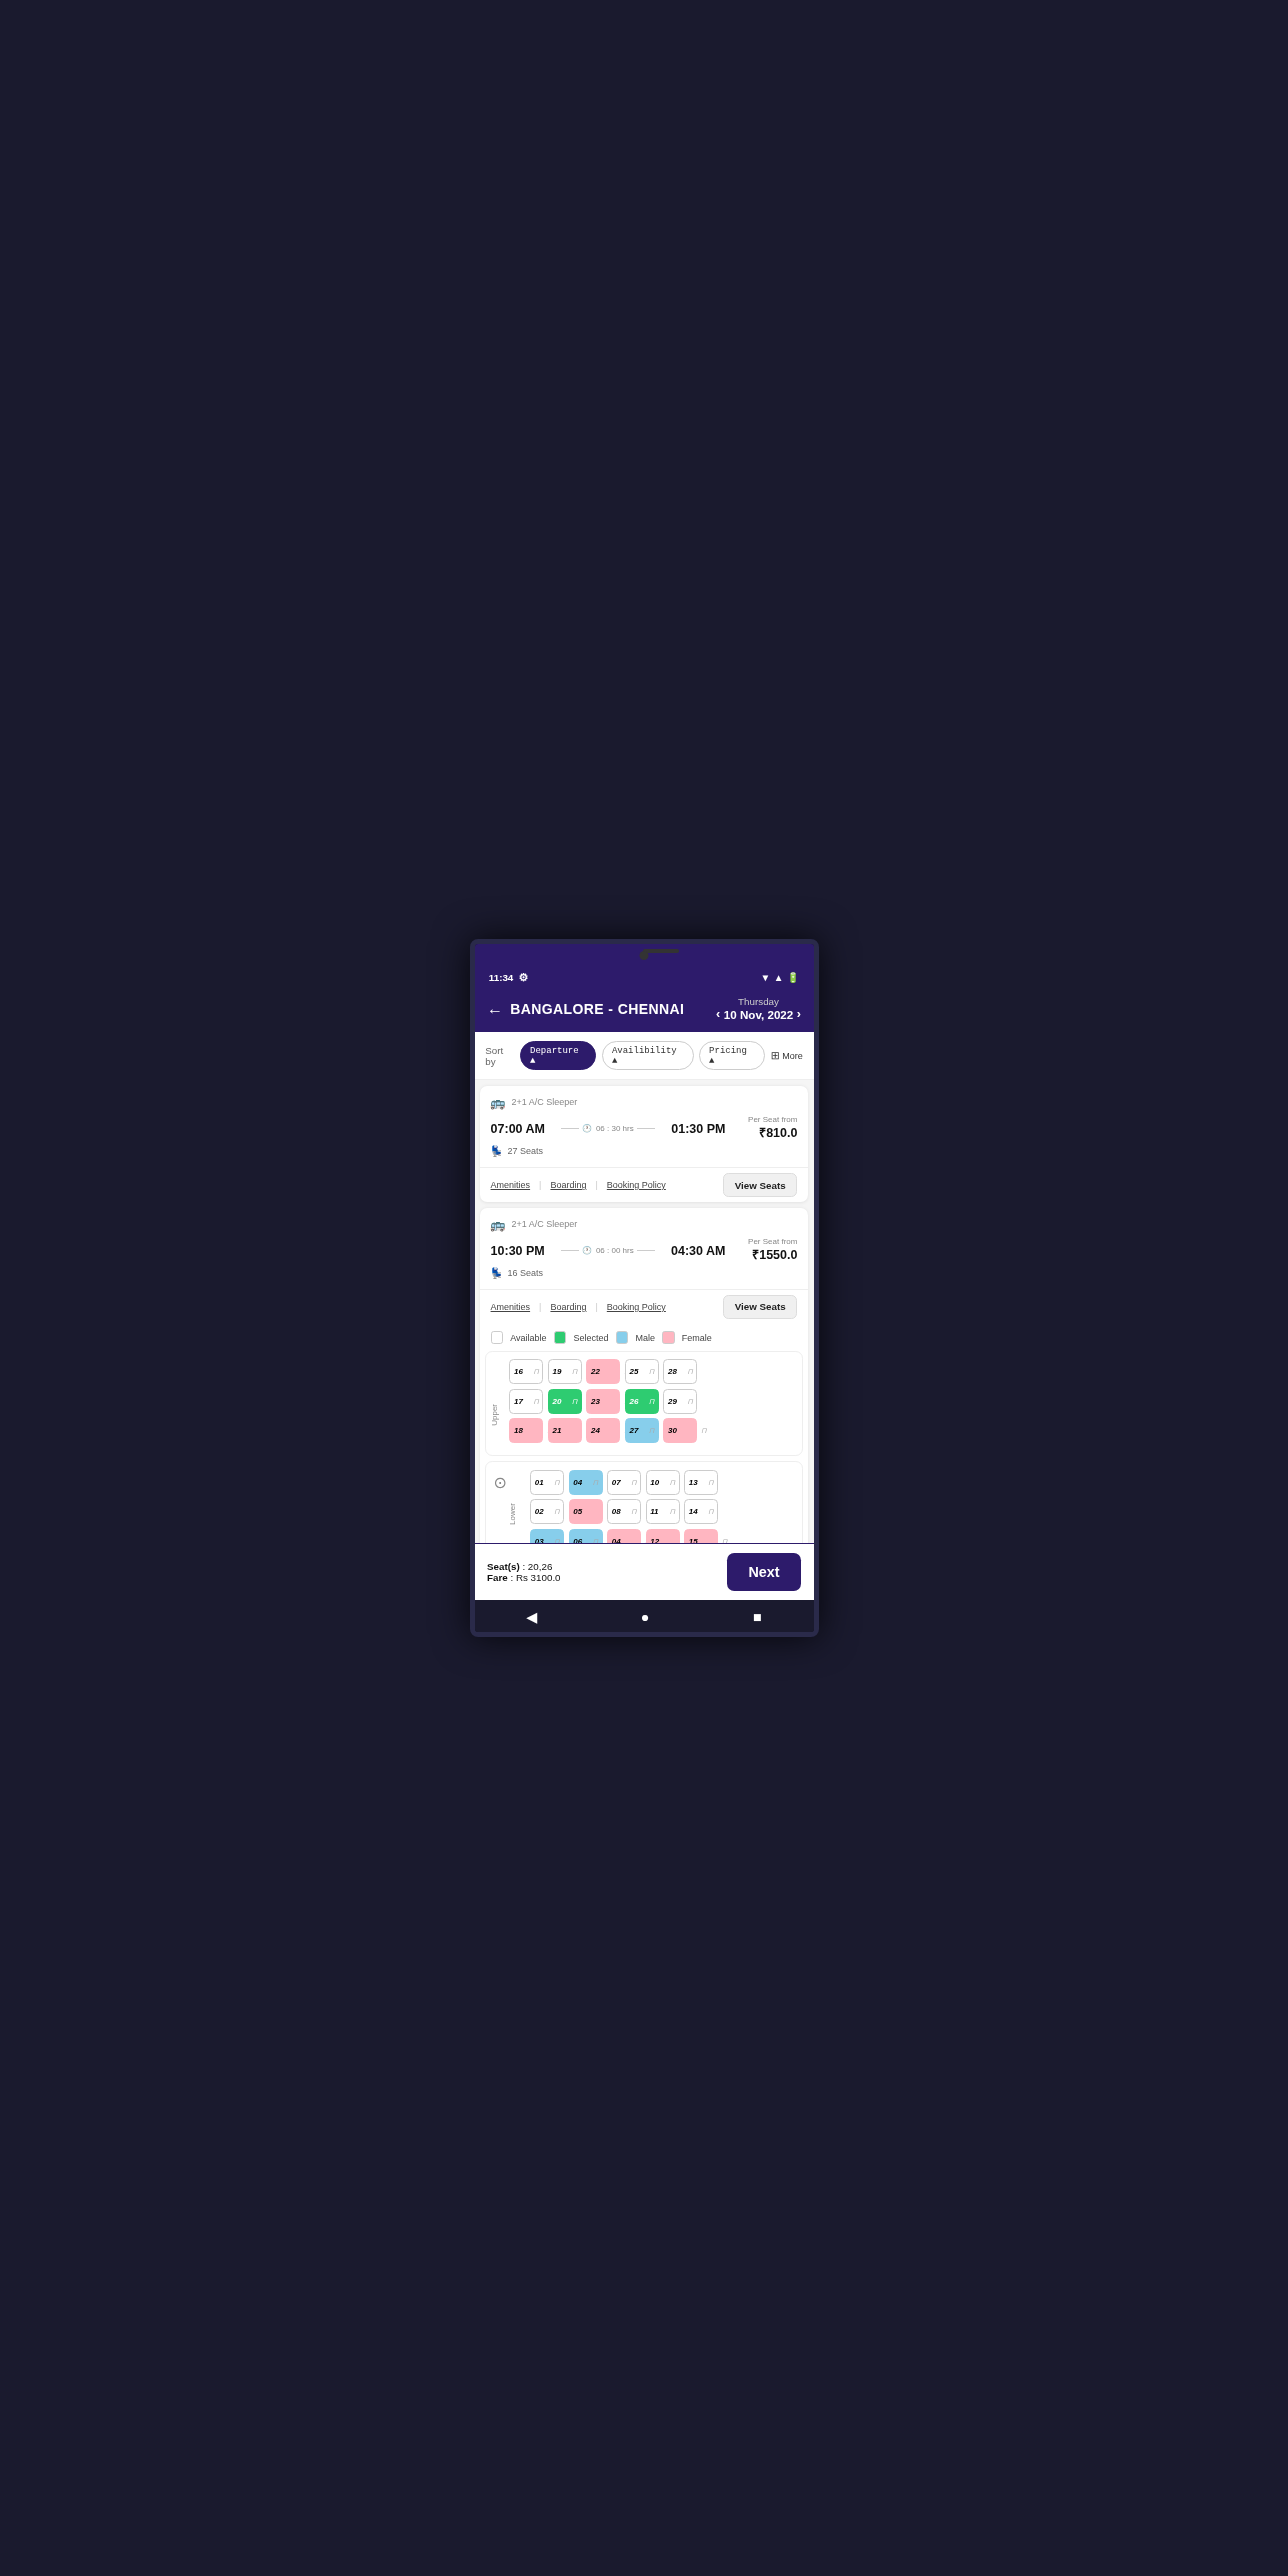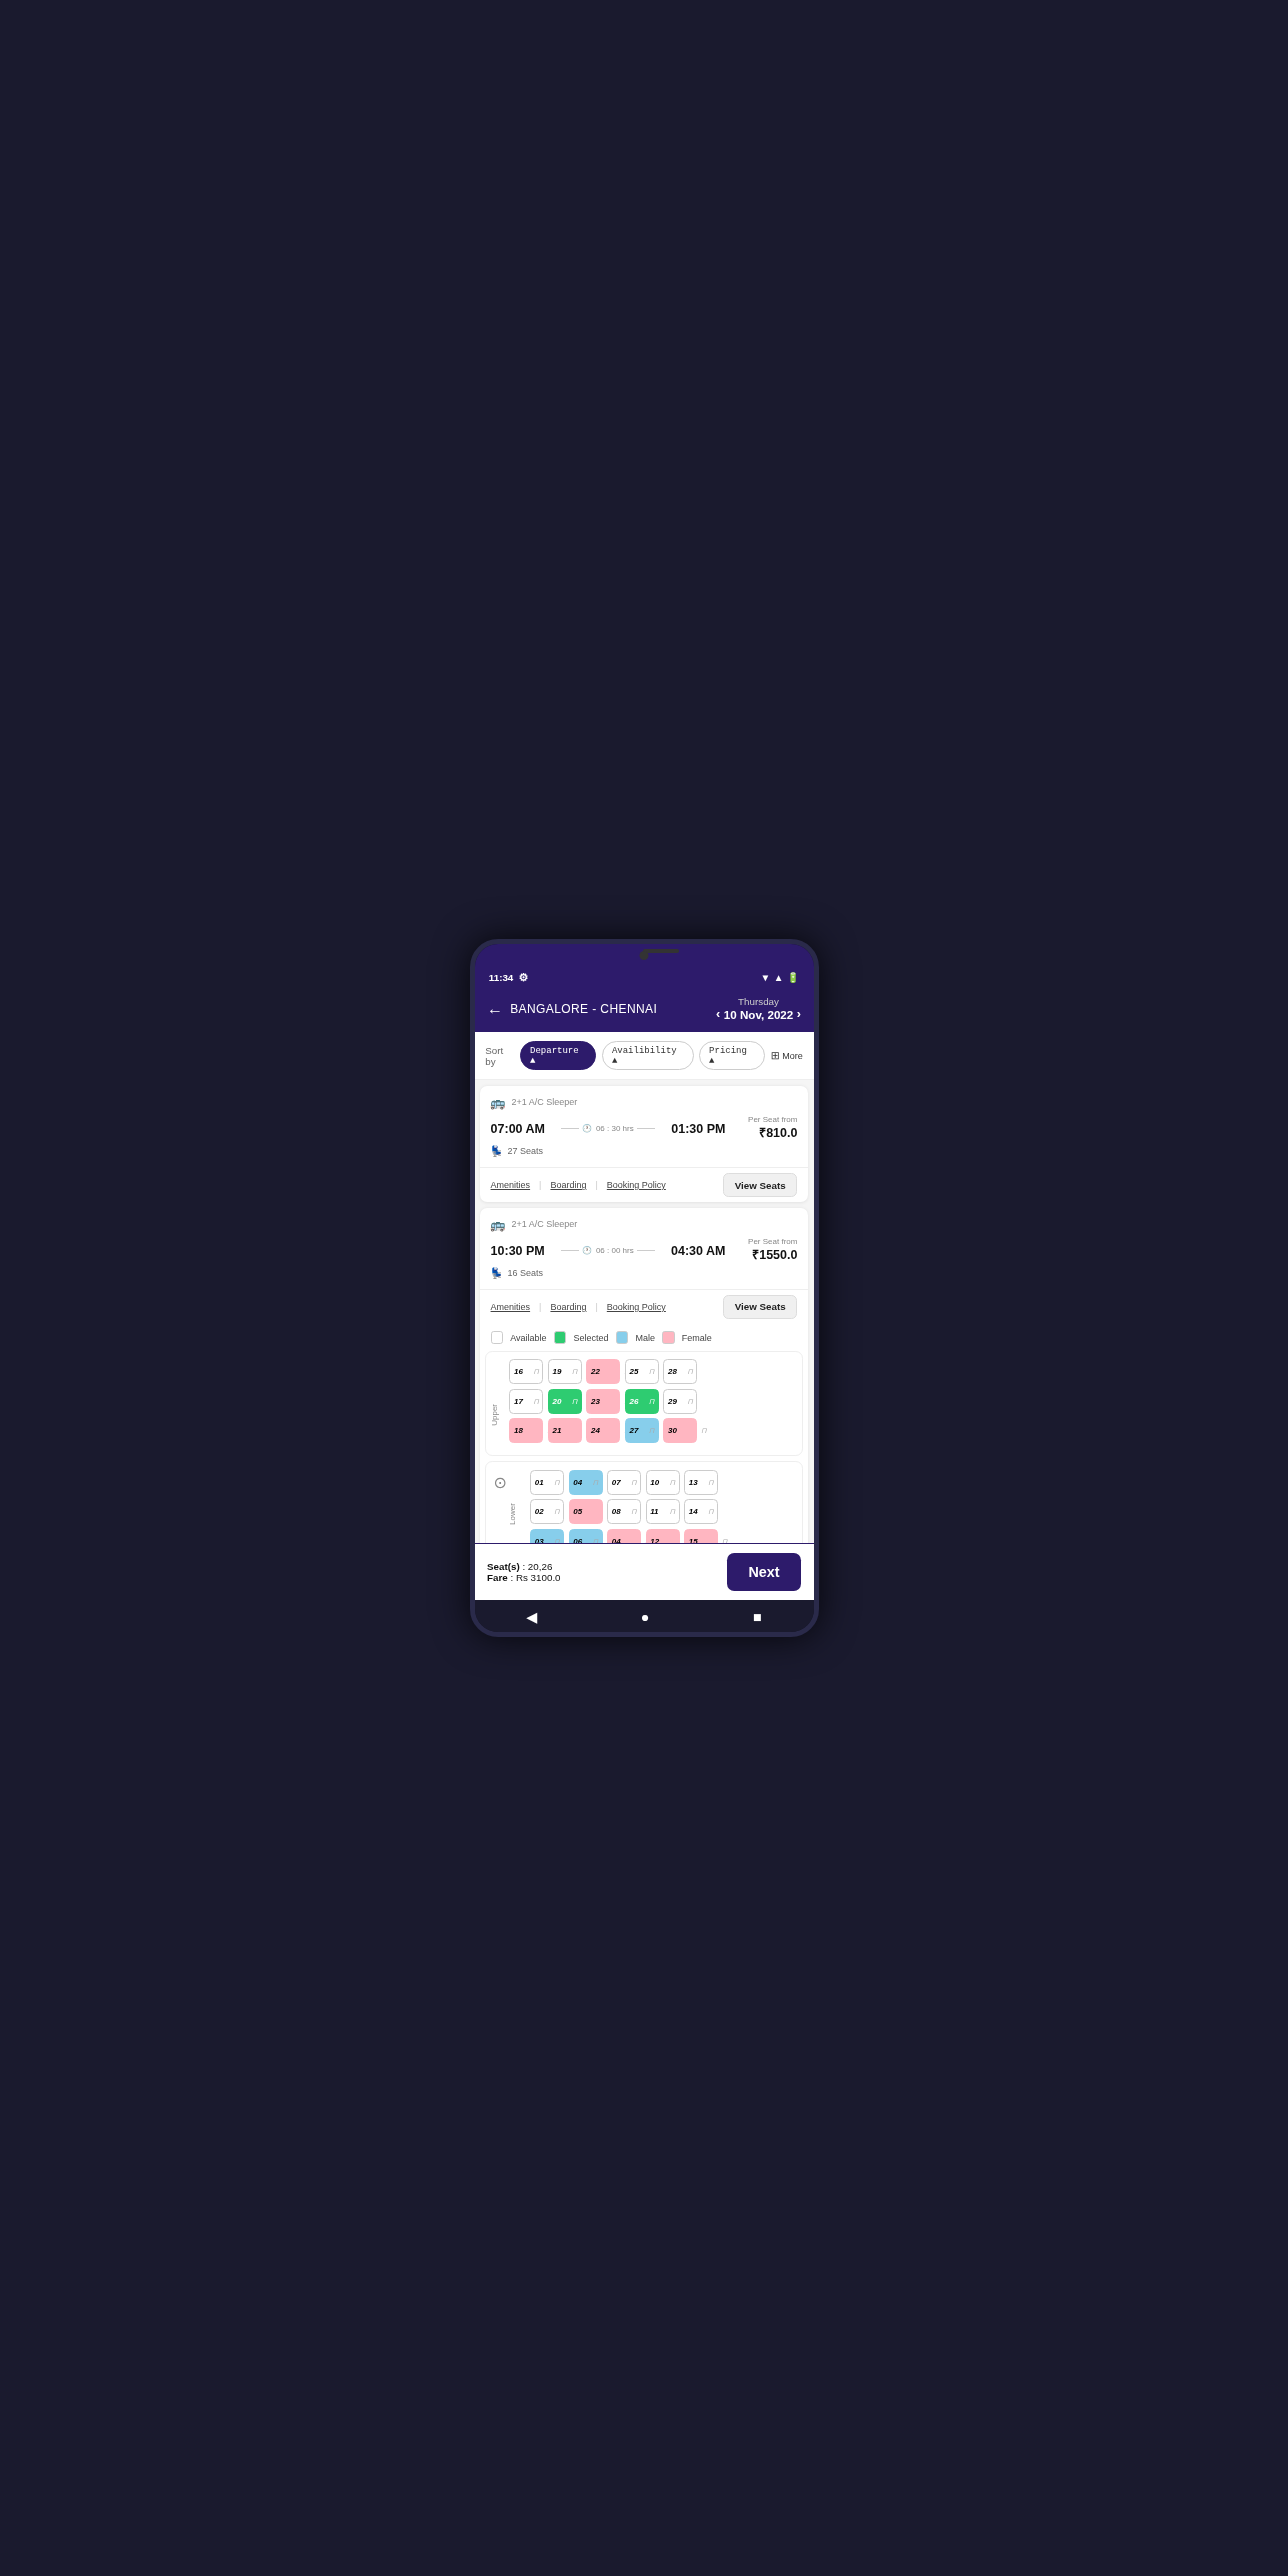--- a/index.html
+++ b/index.html
@@ -8,21 +8,21 @@
       display: flex;
       justify-content: center;
       align-items: center;
       min-height: 100vh;
       font-family: 'Arial', sans-serif;
     }
     .phone-shell {
       width: 349px;
       height: 698px;
       background: #1a1a2e;
-      border-radius: 28px;
+      border-radius: 8px;
       border: 5.4px solid #2a2a4a;
       box-shadow: 0 0 36px rgba(0,0,0,0.8), inset 0 0 9px rgba(0,0,0,0.5);
       overflow: hidden;
       position: relative;
       display: flex;
       flex-direction: column;
     }
     .status-bar {
       background: #2d1b6b;
       padding: 7.2px 14.3px 3.6px;
@@ -38,21 +38,21 @@
     .header {
       background: #2d1b6b;
       padding: 9px 12.5px 10.7px;
       display: flex;
       justify-content: space-between;
       align-items: center;
       color: white;
     }
     .header-left { display: flex; align-items: center; gap: 7.2px; }
     .back-arrow { font-size: 16px; color: white; cursor: pointer; }
-    .route-title { font-size: 12px; font-weight: normal; letter-spacing: 0.4px; text-align: right; }
+    .route-title { font-size: 14px; font-weight: bold; letter-spacing: 0.4px; text-align: right; }
     .header-right { text-align: center; }
     .header-day { font-size: 9.8px; color: #ccc; }
     .header-date { font-size: 11.6px; font-weight: bold; display: flex; align-items: center; gap: 3.6px; }
     .nav-arrow { cursor: pointer; font-size: 12.5px; }
     .content-scroll {
       flex: 1;
       background: #f5f5f5;
       overflow-y: auto;
       overflow-x: hidden;
     }

